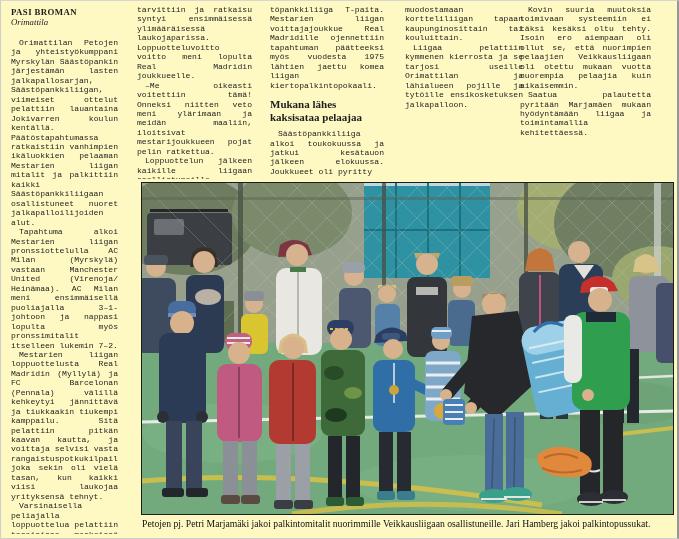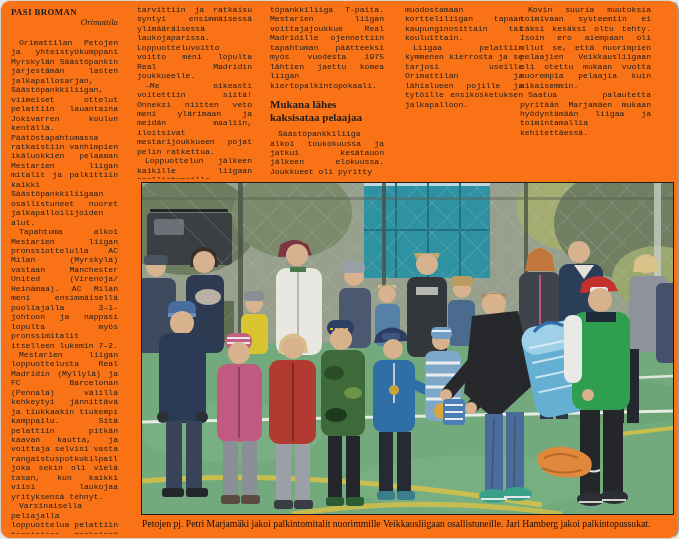--- a/index.html
+++ b/index.html
@@ -1,35 +1,35 @@
 <!DOCTYPE html>
 <html><head>
 <meta charset="utf-8">
 <style>
   html,body{margin:0;padding:0;background:#e9e9e6;}
   #page{
-    position:relative;width:679px;height:539px;background:#f97316;
+    position:relative;width:679px;height:539px;background:#fef9c3;
     border-left:1px solid #cfcfcc;border-top:1px solid #d6d6d2;
     border-right:2px solid #97979a;border-bottom:1px solid #cfcfcc;
     box-sizing:border-box;overflow:hidden;
-    font-family:"Liberation Serif", serif;color:#1c1c1c;border-radius:10px;
+    font-family:"Liberation Serif", serif;color:#1c1c1c;
   }
   .col{position:absolute;overflow:hidden;}
   .col p{
     margin:0;font-size:8.1px;line-height:9.45px;text-align:justify;
     font-family:Liberation Mono, monospace;color:#1d1d1d;
   }
   .col p.ind{text-indent:8px;}
   #col1{left:10px;top:6px;width:107px;height:527px;}
   #col2{left:136px;top:4px;width:115px;height:174px;}
   #col3{left:269px;top:4px;width:114px;height:174px;}
   #col4{left:404px;top:4px;width:118px;height:174px;}
   #col5{left:519px;top:4px;width:131px;height:174px;}
   .byline-author{font-size:8.8px;font-weight:bold;letter-spacing:.4px;line-height:10px;}
-  .byline-location{font-size:8.8px;font-style:italic;line-height:10px;margin-bottom:11px;text-align:right;}
+  .byline-location{font-size:8.8px;font-style:italic;line-height:10px;margin-bottom:11px;}
   .subhead{
     font-size:11px;line-height:12.5px;font-weight:bold;margin:8px 0 6px 0;
     font-family:"Liberation Serif", serif;
   }
   figure#photo{
     position:absolute;left:140px;top:181px;width:533px;height:333px;margin:0;
     border:1px solid #1c1c1c;box-sizing:border-box;background:#8fa089;overflow:hidden;
   }
   figure#photo svg{display:block;}
   #caption{
@@ -48,21 +48,21 @@
     <div class="byline-location">Orimattila</div>
     <p class="ind">Orimattilan Petojen ja yhteistyökumppani Myrskylän Säästöpankin järjestämän lasten jalkapallosarjan, Säästöpankkiliigan, viimeiset ottelut pelattiin lauantaina Jokivarren koulun kentällä. Päätöstapahtumassa ratkaistiin vanhimpien ikäluokkien pelaaman Mestarien liigan mitalit ja palkittiin kaikki Säästöpankkiliigaan osallistuneet nuoret jalkapalloilijoiden alut.</p>
     <p class="ind">Tapahtuma alkoi Mestarien liigan pronssiottelulla AC Milan (Myrskylä) vastaan Manchester United (Virenoja/ Heinämaa). AC Milan meni ensimmäisellä puoliajalla 3–1-johtoon ja nappasi lopulta myös pronssimitalit itselleen lukemin 7–2.</p>
     <p class="ind">Mestarien liigan loppuottelusta Real Madridin (Myllylä) ja FC Barcelonan (Pennala) välillä kehkeytyi jännittävä ja tiukkaakin tiukempi kamppailu. Sitä pelattiin pitkän kaavan kautta, ja voittaja selvisi vasta rangaistuspotkukilpailussa, joka sekin oli vielä tasan, kun kaikki viisi laukojaa yrityksensä tehnyt.</p>
     <p class="ind">Varsinaisella peliajalla loppuottelua pelattiin tasaisissa merkeissä ja siitä muodostui vähämaalinen taisto, jossa molemmat joukkueet olivat panostaneet puolustukseen. Ensimmäisen puoliajan ainoan maalin teki FC Barcelonan Jimi Pirhonen. Toisella puoliajalla Real Madridin tasoituksesta vastasi Topias Lahtinen. Kun peliaika umpeutui, oli tilanne edelleen tasan 1–1, joten siirryttiin rangaistuspotkukilpailuun.</p>
     <p class="ind">Rangaistuspotkukilpailussa edettiin tasatahtiin, ja kun viisi pelaajaa oli laukonut, oli tilanne edelleen tasan. Lisää laukojia</p>
   </div>
 
   <div id="col2" class="col">
     <p>tarvittiin ja ratkaisu syntyi ensimmäisessä ylimääräisessä laukojaparissa. Loppuotteluvoitto voitto meni lopulta Real Madridin joukkueelle.</p>
-    <p class="ind">–Me oikeasti voitettiin siitä! Onneksi niitten veto meni ylärimaan ja meidän maaliin, iloitsivat mestarijoukkueen pojat pelin ratkettua.</p>
+    <p class="ind">–Me oikeasti voitettiin tämä! Onneksi niitten veto meni ylärimaan ja meidän maaliin, iloitsivat mestarijoukkueen pojat pelin ratkettua.</p>
     <p class="ind">Loppuottelun jälkeen kaikille liigaan osallistuneille jaettiin palkintomitalit ja -pussukat. Aiemmin oli myös jaettu kaikille Sääs-</p>
   </div>
 
   <div id="col3" class="col">
     <p>töpankkiliiga T-paita. Mestarien liigan voittajajoukkue Real Madridille ojennettiin tapahtuman päätteeksi myös vuodesta 1975 lähtien jaettu komea liigan kiertopalkintopokaali.</p>
     <h2 class="subhead">Mukana lähes kaksisataa pelaajaa</h2>
     <p class="ind">Säästöpankkiliiga alkoi toukokuussa ja jatkui kesätauon jälkeen elokuussa. Joukkueet oli pyritty</p>
   </div>
 
   <div id="col4" class="col">

